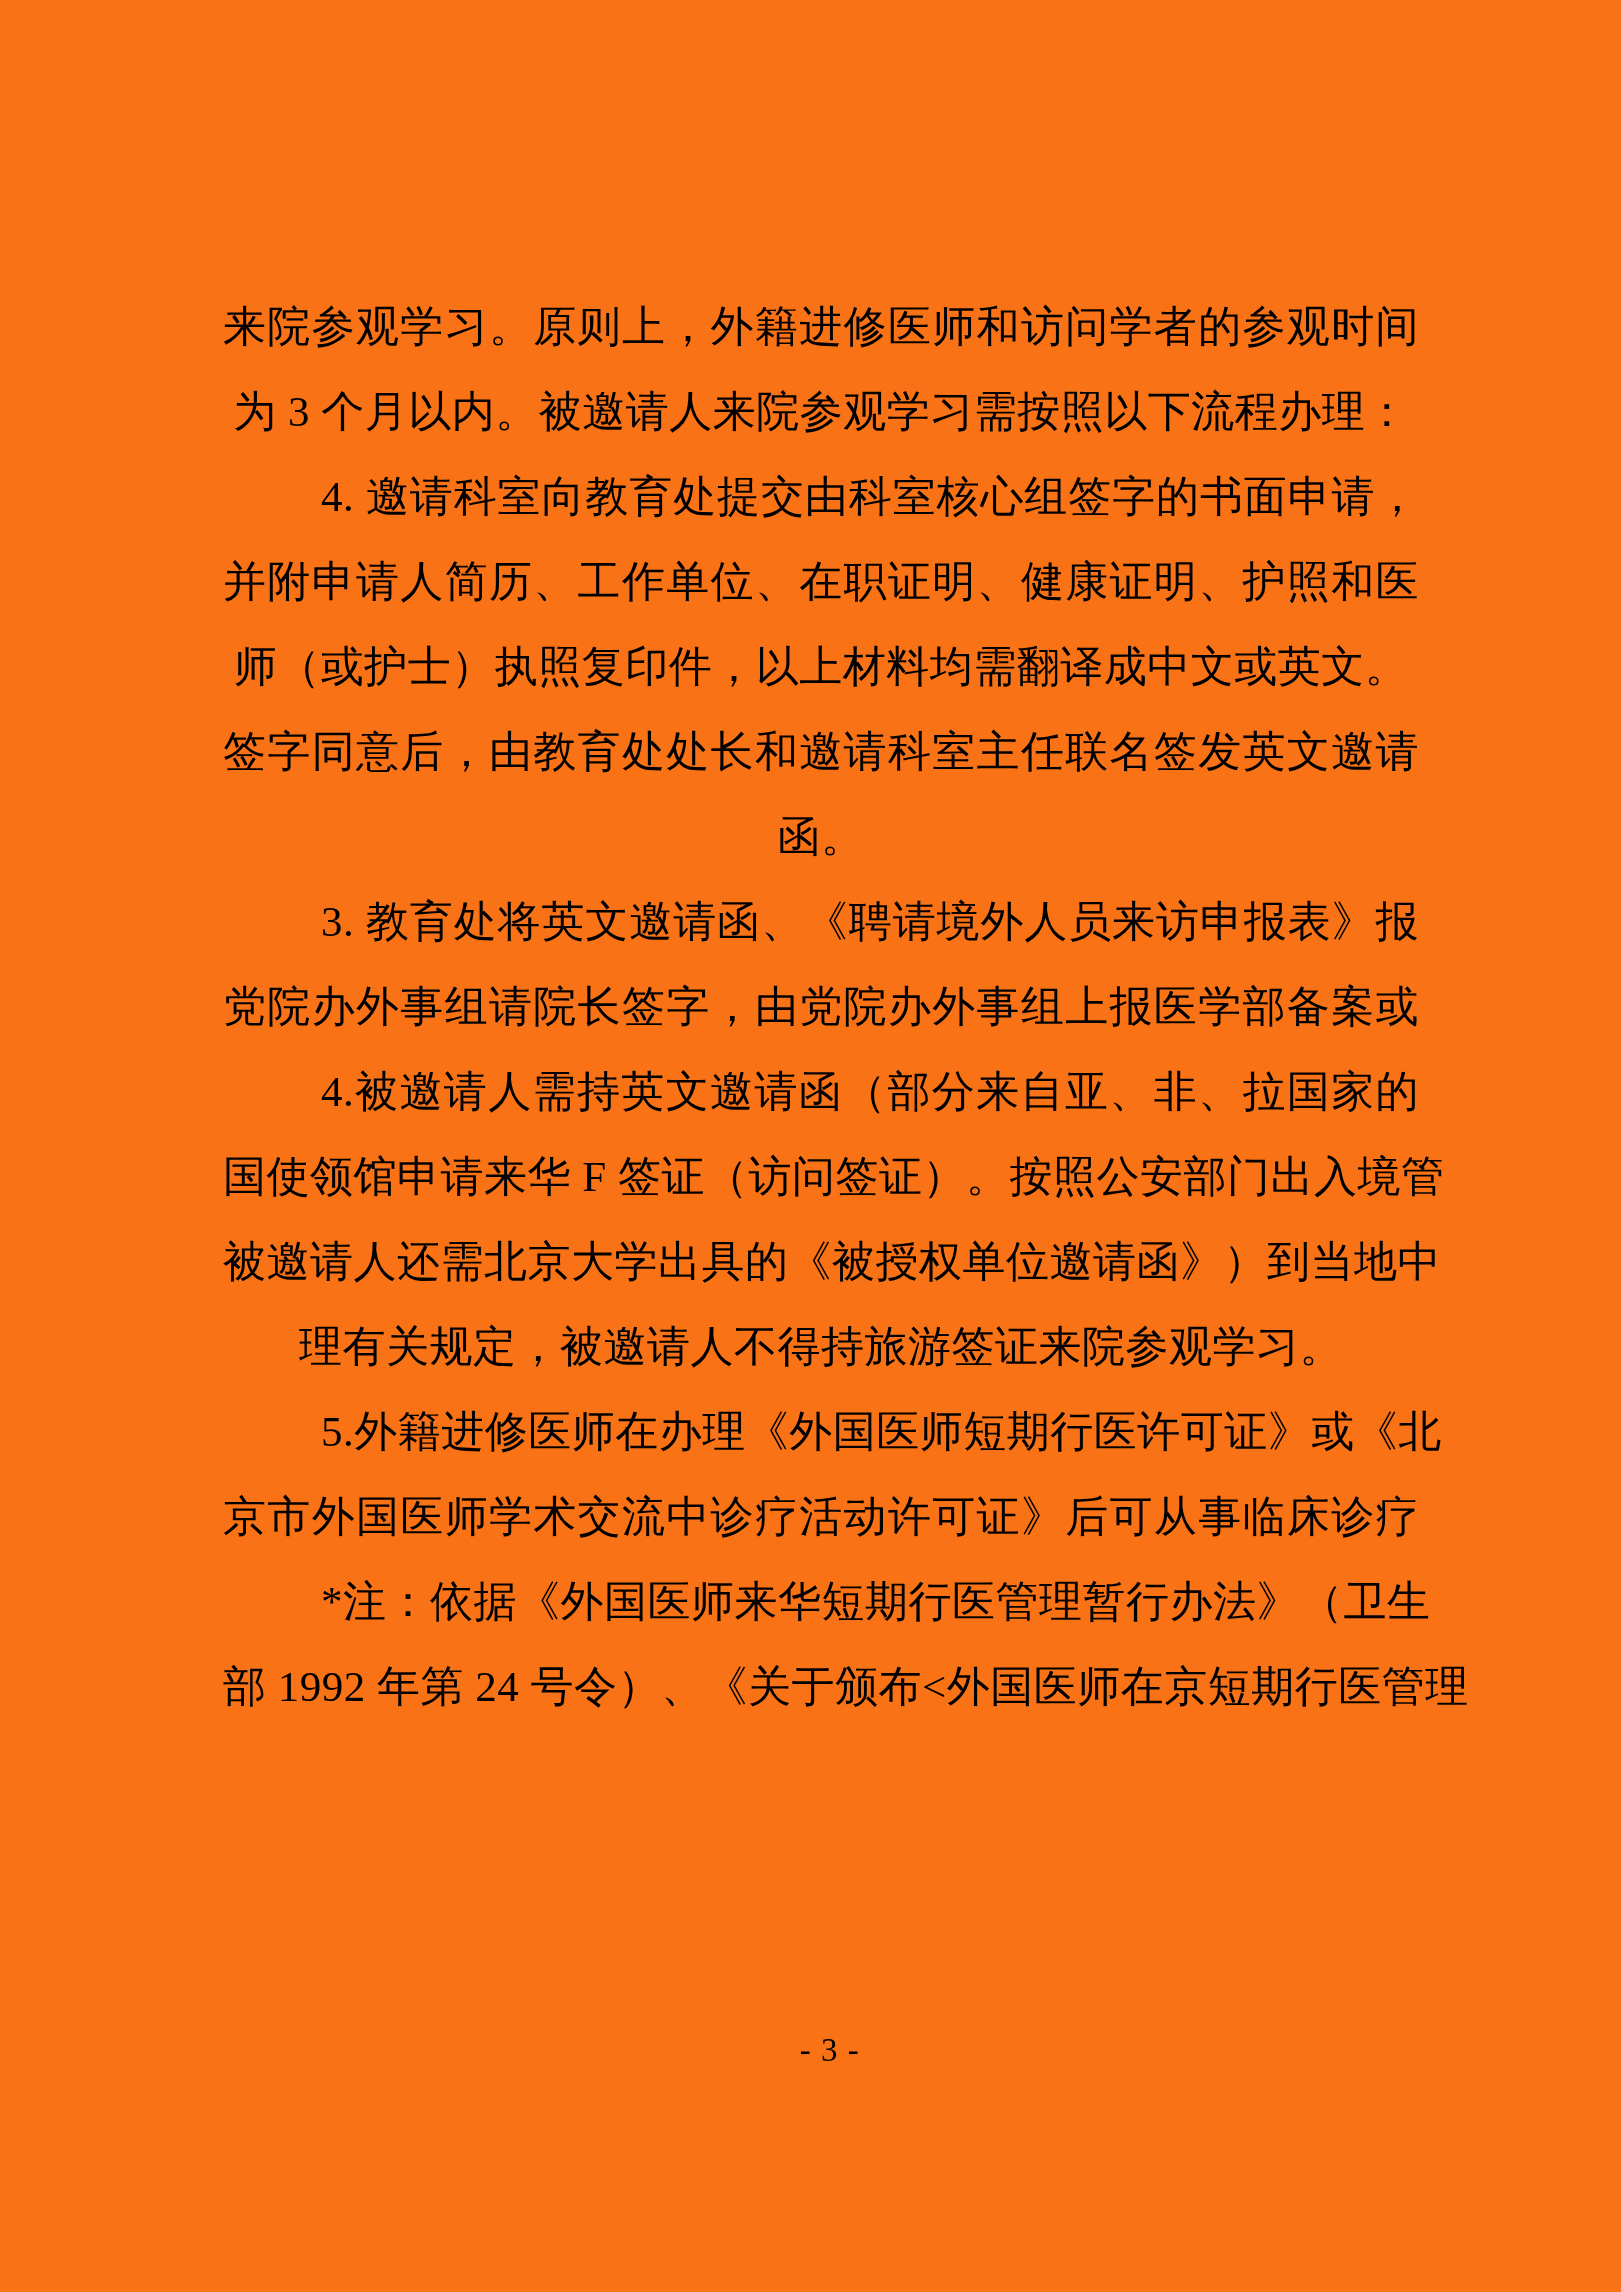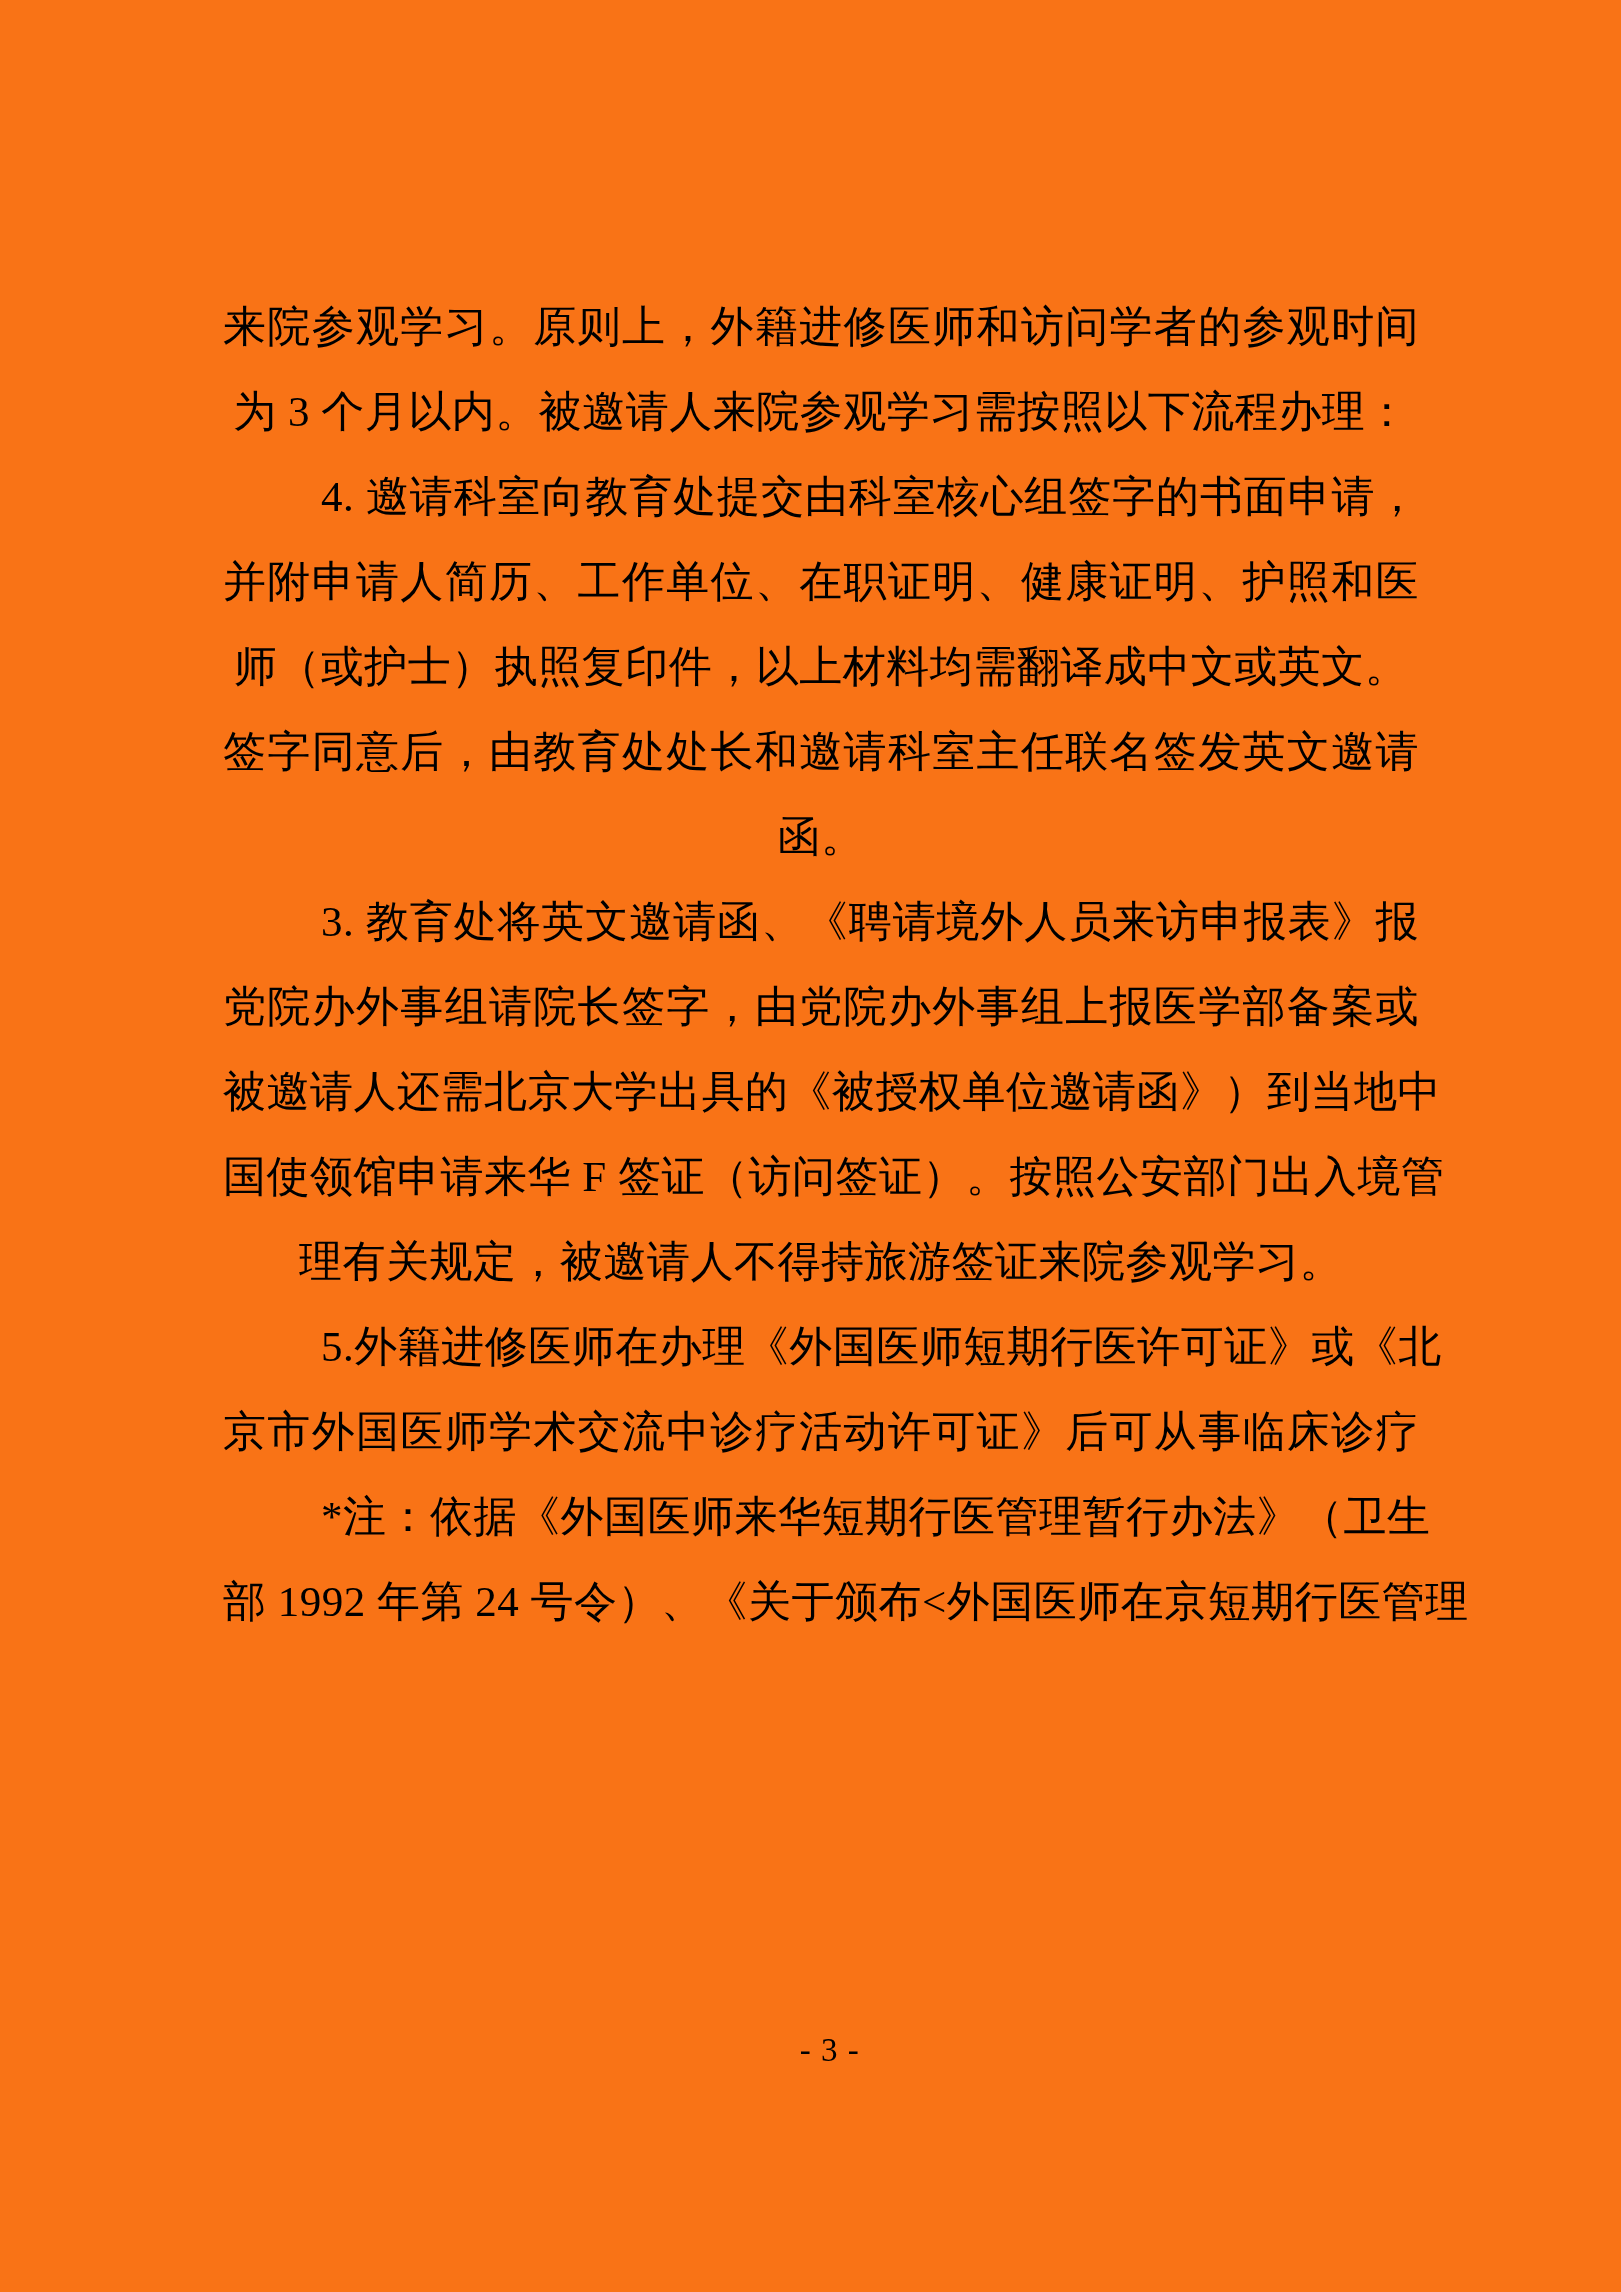--- a/index.html
+++ b/index.html
@@ -64,22 +64,23 @@
   <main class="text-block">
       <div class="line fill">来院参观学习。原则上，外籍进修医师和访问学者的参观时间</div>
       <div class="line">为 3 个月以内。被邀请人来院参观学习需按照以下流程办理：</div>
       <div class="line fill indent">4. 邀请科室向教育处提交由科室核心组签字的书面申请，</div>
       <div class="line fill">并附申请人简历、工作单位、在职证明、健康证明、护照和医</div>
       <div class="line">师（或护士）执照复印件，以上材料均需翻译成中文或英文。</div>
       <div class="line fill">签字同意后，由教育处处长和邀请科室主任联名签发英文邀请</div>
       <div class="line">函。</div>
       <div class="line fill indent">3. 教育处将英文邀请函、《聘请境外人员来访申报表》报</div>
       <div class="line fill">党院办外事组请院长签字，由党院办外事组上报医学部备案或</div>
+      <div class="line fill indent">4.被邀请人需持英文邀请函（部分来自亚、非、拉国家的</div>
+      <div class="line fill">国使领馆申请来华 F 签证（访问签证）。按照公安部门出入境管</div>
       <div class="line fill">被邀请人还需北京大学出具的《被授权单位邀请函》）到当地中</div>
-      <div class="line fill">国使领馆申请来华 F 签证（访问签证）。按照公安部门出入境管</div>
       <div class="line">理有关规定，被邀请人不得持旅游签证来院参观学习。</div>
       <div class="line fill indent">5.外籍进修医师在办理《外国医师短期行医许可证》或《北</div>
       <div class="line fill">京市外国医师学术交流中诊疗活动许可证》后可从事临床诊疗</div>
       <div class="line fill indent">*注：依据《外国医师来华短期行医管理暂行办法》（卫生</div>
       <div class="line fill">部 1992 年第 24 号令）、《关于颁布&lt;外国医师在京短期行医管理</div>
     </main>
   <footer class="page-footer">
     <span class="page-number">- 3 -</span>
   </footer>
 </div>

